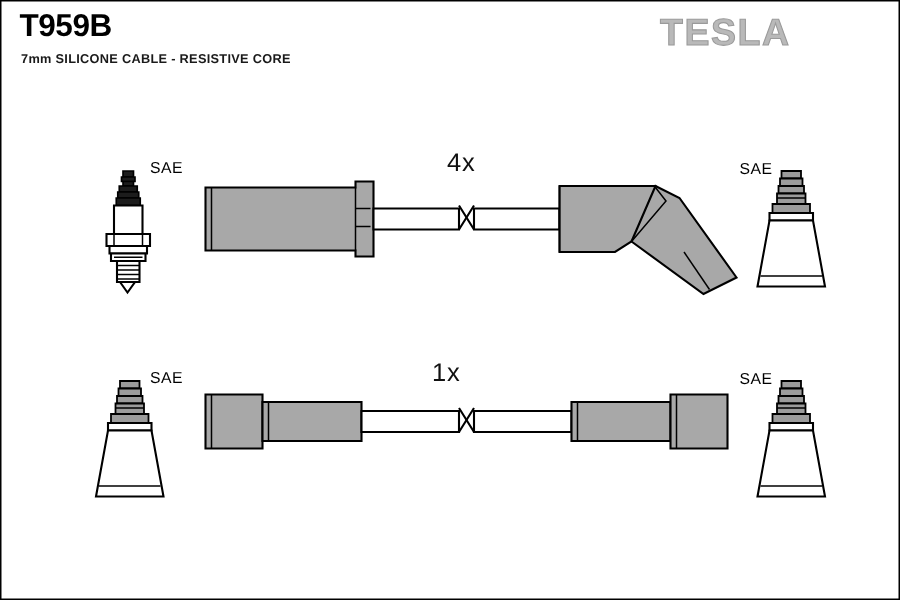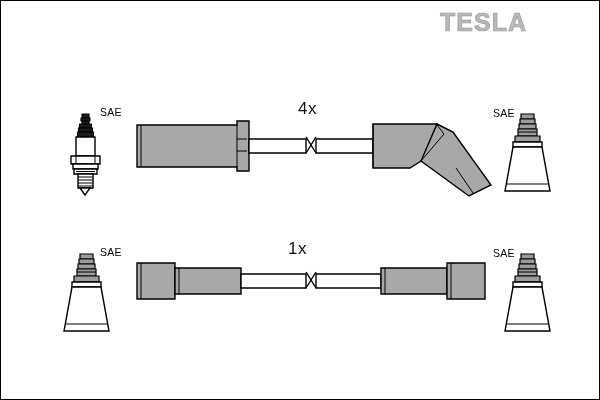--- a/index.html
+++ b/index.html
@@ -56,20 +56,22 @@
   #sae-r2-right{left:492px;top:246px;}
 
   
   #art{position:absolute;left:0;top:0;width:600px;height:400px;}
 </style>
 </head>
 <body>
 
 <div id="page">
 
+  <div id="part-title">T959B</div>
+  <div id="part-subtitle">7mm SILICONE CABLE - RESISTIVE CORE</div>
   <div id="brand-logo">TESLA</div>
 
   <div class="qty" id="qty-row1">4x</div>
   <div class="qty" id="qty-row2">1x</div>
 
   <div class="sae" id="sae-r1-left">SAE</div>
   <div class="sae" id="sae-r1-right">SAE</div>
   <div class="sae" id="sae-r2-left">SAE</div>
   <div class="sae" id="sae-r2-right">SAE</div>
 

